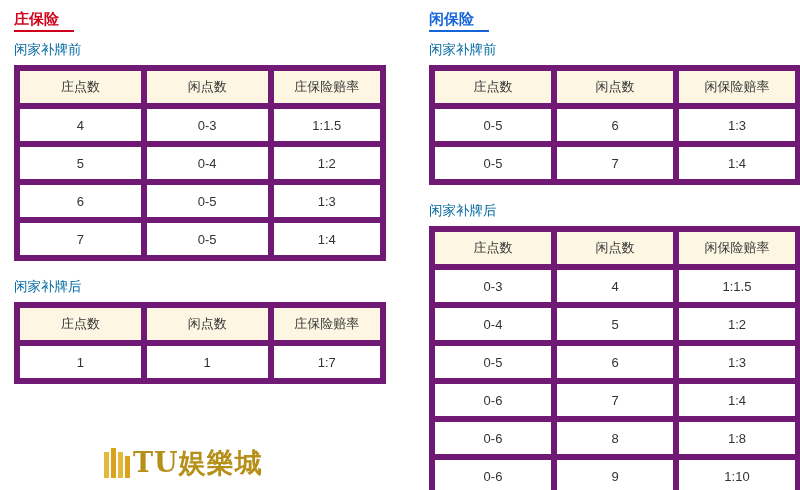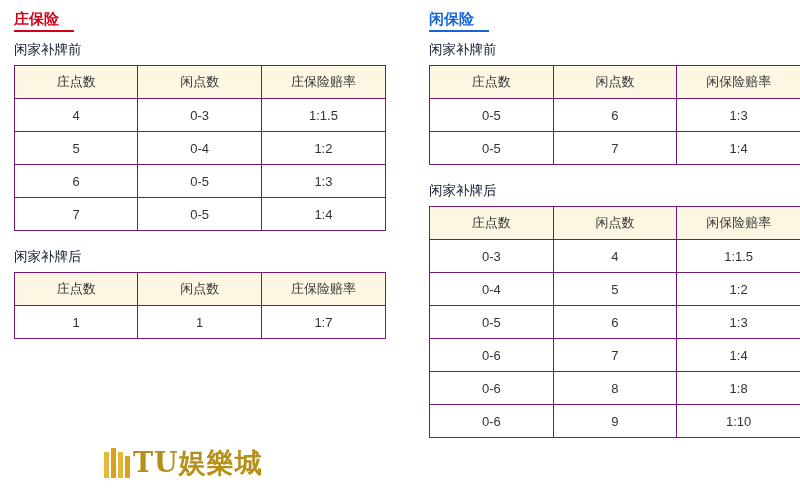--- a/index.html
+++ b/index.html
@@ -39,34 +39,34 @@
   .title-underline {
     height: 2px;
     margin-top: 2px;
     width: 60px;
   }
   .ul-red  { background: #d0021b; }
   .ul-blue { background: #1565d8; }
 
   .sub-title {
     font-size: 13.5px;
-    color: #0f172a;
+    color: #0369a1;
     line-height: 16px;
     margin: 10px 0 7px 0;
   }
 
   table.grid {
     border-collapse: collapse;
     width: 100%;
     table-layout: fixed;
     background: #ffffff;
   }
   table.grid th,
   table.grid td {
-    border: 1px solid #701a75;
+    border: 6px solid #701a75;
     text-align: center;
     font-size: 13px;
     color: #333333;
     height: 32px;
     padding: 0;
     font-weight: normal;
     vertical-align: middle;
   }
   table.grid thead th {
     background: #fdf6e3;

